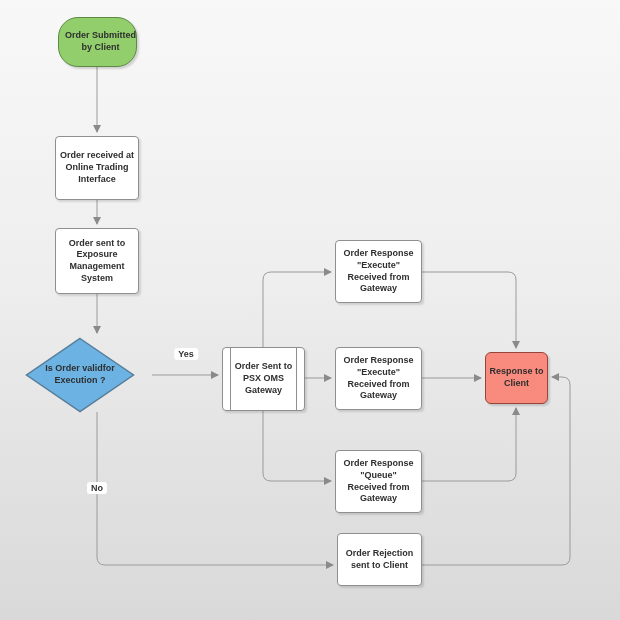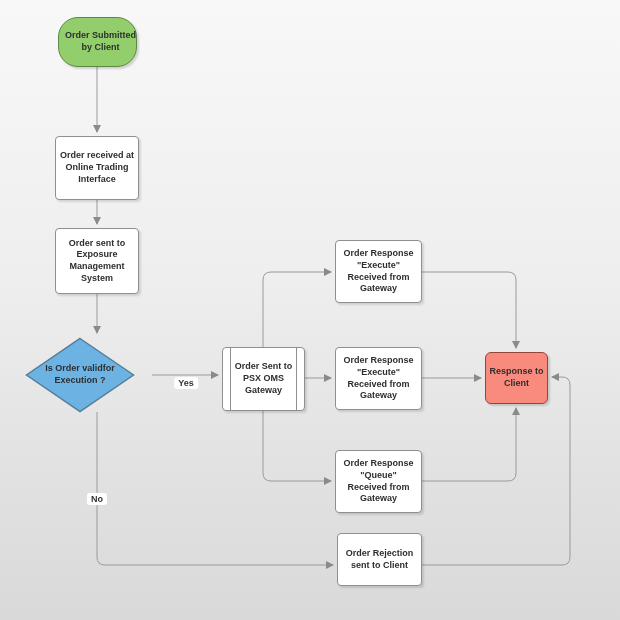--- a/index.html
+++ b/index.html
@@ -138,16 +138,16 @@
   <div class="node terminator-end" style="left:485px;top:352px;width:63px;height:52px;">
     <span>Response to
 Client</span>
   </div>
 
   <div class="node process" style="left:337px;top:533px;width:85px;height:53px;">
     <span>Order Rejection
 sent to Client</span>
   </div>
 
-  <span class="edge-label" style="left:186px;top:383px;">Yes</span>
-  <span class="edge-label" style="left:97px;top:499px;">No</span>
+  <span class="edge-label" style="left:186px;top:354px;">Yes</span>
+  <span class="edge-label" style="left:97px;top:488px;">No</span>
 
 </div>
 
 </body></html>

